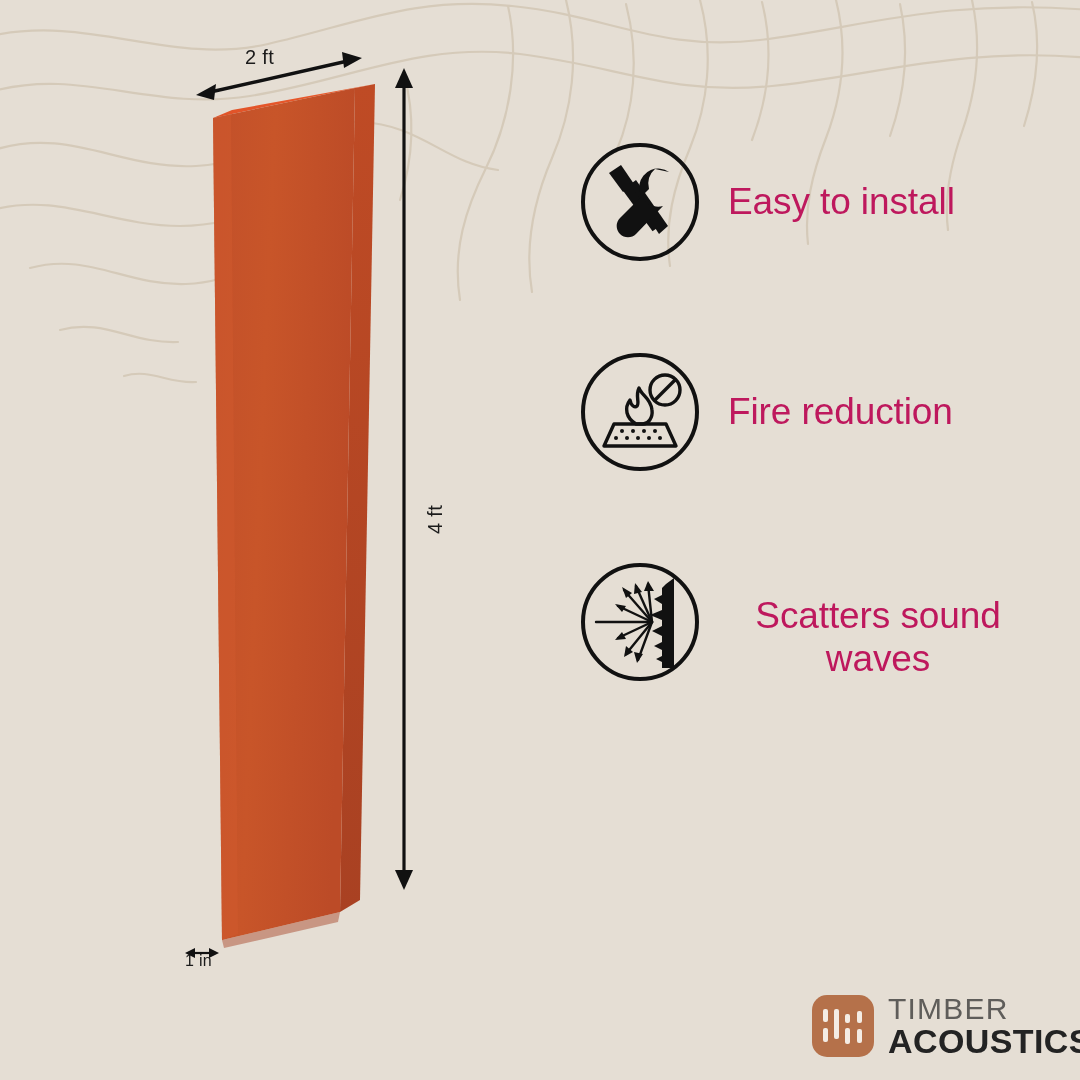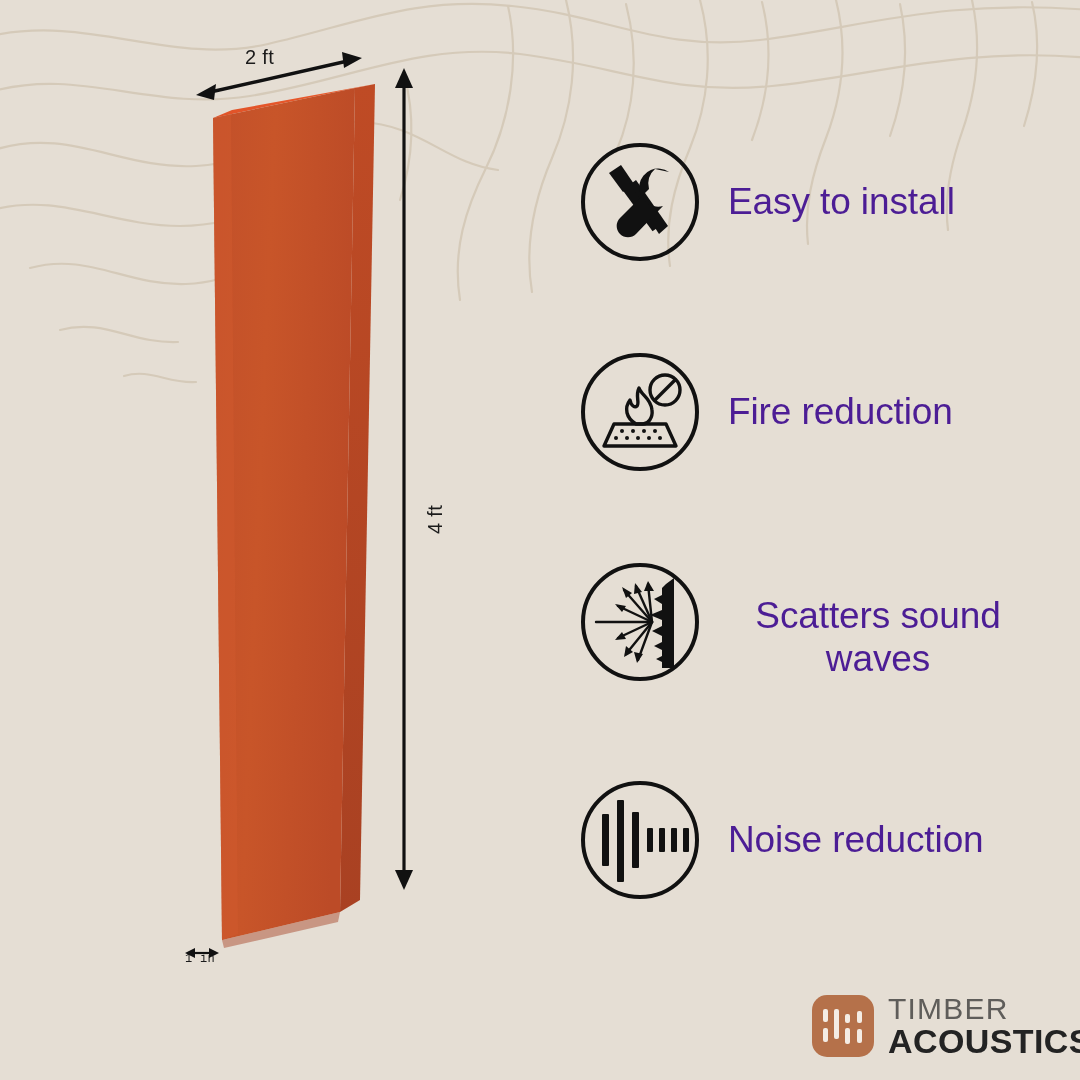--- a/index.html
+++ b/index.html
@@ -27,39 +27,39 @@
     font-weight:400;
     letter-spacing:.3px;
     white-space:nowrap;
   }
   #dim-width-label{left:245px;top:46px;}
   #dim-height-label{
     left:424px;top:534px;
     transform:rotate(-90deg);
     transform-origin:left top;
   }
-  #dim-depth-label{left:185px;top:952px;font-size:12px;font-family:Liberation Mono, monospace;}
+  #dim-depth-label{left:185px;top:952px;font-size:16px;}
 
   
   #features{
     position:absolute;z-index:3;
     left:578px;top:140px;width:470px;height:780px;
   }
   .feature-row{
     position:absolute;left:0;display:flex;align-items:center;gap:26px;
   }
   .feature-icon{
     width:124px;height:124px;flex:0 0 124px;
     border-radius:50%;
     box-sizing:border-box;
     display:flex;align-items:center;justify-content:center;
   }
   .feature-icon svg{display:block;}
   .feature-label{
-    color:#4c1d95;
+    color:#be185d;
     font-size:37px;
     font-weight:400;
     line-height:1.16;
     letter-spacing:-.1px;
   }
   .feature-label.two-line{text-align:center;width:300px;margin-top:31px;}
 
   #feature-0{top:0px;}
   #feature-1{top:210px;}
   #feature-2{top:420px;}
@@ -245,37 +245,20 @@
               <polygon points="59,103 56,92 65,94" stroke="none"></polygon>
           </g>
         </svg>
       </div>
       <div class="feature-label two-line">
         <span>Scatters sound</span><br>
         <span>waves</span>
       </div>
     </div>
 
-    <div class="feature-row" id="feature-3">
-      <div class="feature-icon">
-        <svg width="124" height="124" viewBox="0 0 124 124">
-          <circle cx="62" cy="62" r="57" fill="none" stroke="#111" stroke-width="4"></circle>
-          <g fill="#111">
-            <rect x="24" y="36" width="7" height="52" rx="1"></rect>
-            <rect x="39" y="22" width="7" height="82" rx="1"></rect>
-            <rect x="54" y="34" width="7" height="56" rx="1"></rect>
-            <rect x="69" y="50" width="6" height="24" rx="1"></rect>
-            <rect x="81" y="50" width="6" height="24" rx="1"></rect>
-            <rect x="93" y="50" width="6" height="24" rx="1"></rect>
-            <rect x="105" y="50" width="6" height="24" rx="1"></rect>
-          </g>
-        </svg>
-      </div>
-      <div class="feature-label">Noise reduction</div>
-    </div>
 
   </div>
 
   <div id="brand-logo">
     <div id="logo-mark" style="background:#b5714a;">
       <div class="slat" style="left:11px;top:14px;height:13px;"></div>
       <div class="slat" style="left:22px;top:14px;height:30px;"></div>
       <div class="slat" style="left:33px;top:19px;height:9px;"></div>
       <div class="slat" style="left:33px;top:33px;height:16px;"></div>
       <div class="slat" style="left:45px;top:16px;height:12px;"></div>

